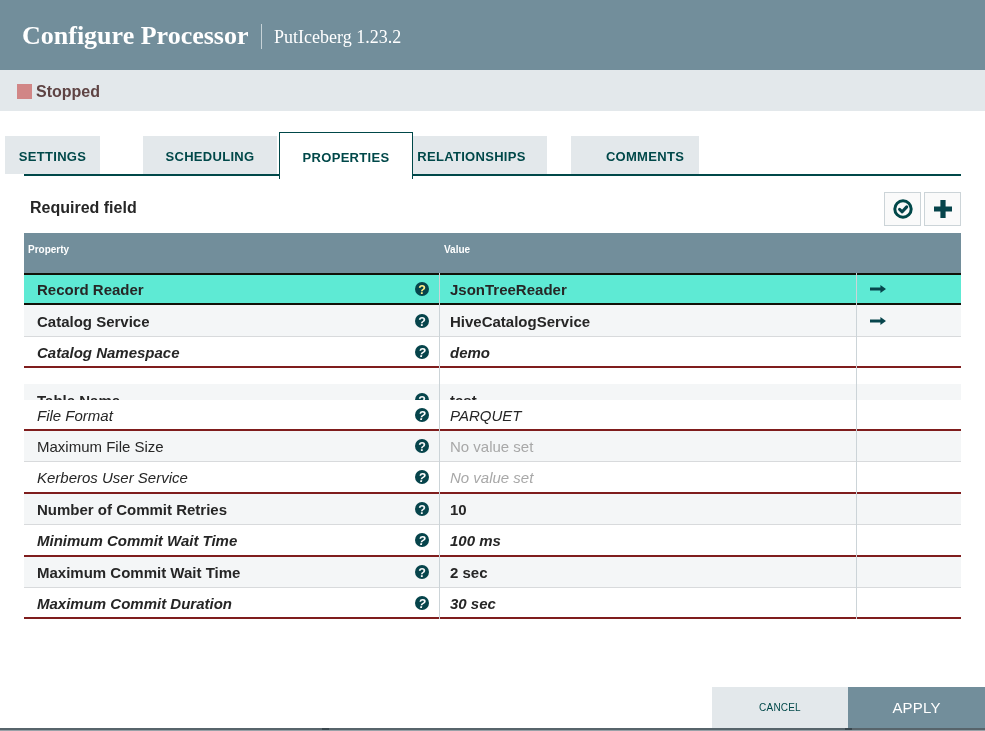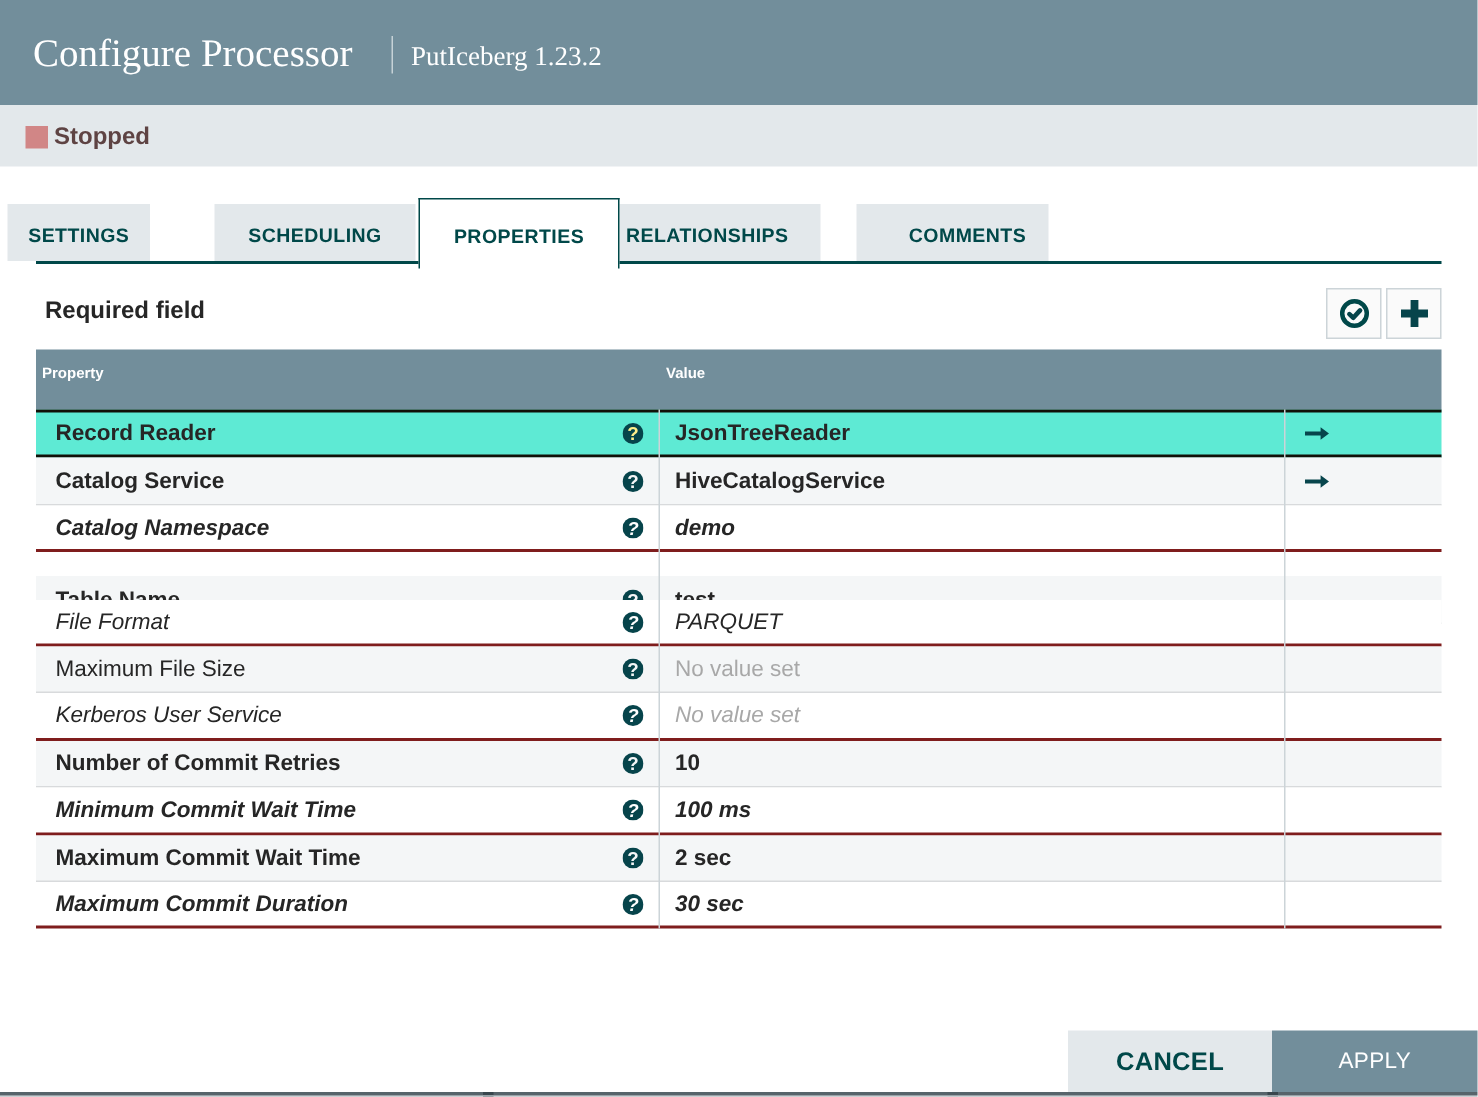--- a/index.html
+++ b/index.html
@@ -3,21 +3,21 @@
 <meta charset="utf-8">
 <style>
   * { margin:0; padding:0; box-sizing:border-box; }
   html,body { width:985px; height:731px; overflow:hidden; background:#fff;
     font-family:"Liberation Sans", sans-serif; }
   .abs { position:absolute; }
 
   
   .hdr { position:absolute; left:0; top:0; width:985px; height:70px; background:#728e9b; }
   .hdr .title { position:absolute; left:22px; top:22px;
-    font-family:"Liberation Serif", serif; font-weight:normal; font-size:26px;
+    font-family:"Liberation Serif", serif; font-weight:bold; font-size:26px;
     color:#ffffff; line-height:28px; }
   .hdr .sep { position:absolute; left:261px; top:24px; width:1px; height:25px; background:rgba(255,255,255,0.6); }
   .hdr .sub { position:absolute; left:274px; top:28px;
     font-family:"Liberation Serif", serif; font-size:18px; color:#ffffff; line-height:19px; }
 
   
   .status { position:absolute; left:0; top:70px; width:985px; height:41px; background:#e3e8eb; }
   .status .sq { position:absolute; left:17px; top:14px; width:15px; height:15px; background:#d18686; }
   .status .txt { position:absolute; left:36px; top:12px; font-size:16px; font-weight:bold; color:#5e4343; line-height:20px; }
 
@@ -46,21 +46,21 @@
   .vline1 { position:absolute; left:439px; top:273px; width:1px; height:346px; background:#ccd4d8; z-index:3; }
   .vline2 { position:absolute; left:856px; top:273px; width:1px; height:346px; background:#ccd4d8; z-index:3; }
   .b { font-weight:bold; }
   .unset { color:#a8a8a8; }
   .row.odd { background:#ffffff; border-bottom:2px solid #7f1d1d;font-style:italic; }
   .row.even { background:#f4f6f7; border-bottom:1px solid #d8dadc; }
   .row.selyellow { background:#5eead4; border-top:2px solid #111108; border-bottom:2px solid #111108; height:32px; }
   .arrow { position:absolute; left:846px; top:50%; transform:translateY(-50%); }
 
   
-  .btn { position:absolute; top:687px; height:41px; font-size:17px; font-weight:bold;
+  .btn { position:absolute; top:687px; height:41px; font-size:10px; font-weight:normal;
     text-align:center; line-height:42px; letter-spacing:0.2px; }
   .btn.cancel { left:712px; width:136px; background:#e3e8eb; color:#004849; }
   .btn.apply { left:848px; width:137px; background:#728e9b; color:#ffffff; font-weight:normal; font-size:15px; }
 
   .botline1 { position:absolute; left:0; top:728px; width:985px; height:2px; background:#57646b; }
   .botline2 { position:absolute; left:0; top:730px; width:985px; height:1px; background:#99a2a8; }
 </style>
 </head>
 <body>
   <div class="hdr">

